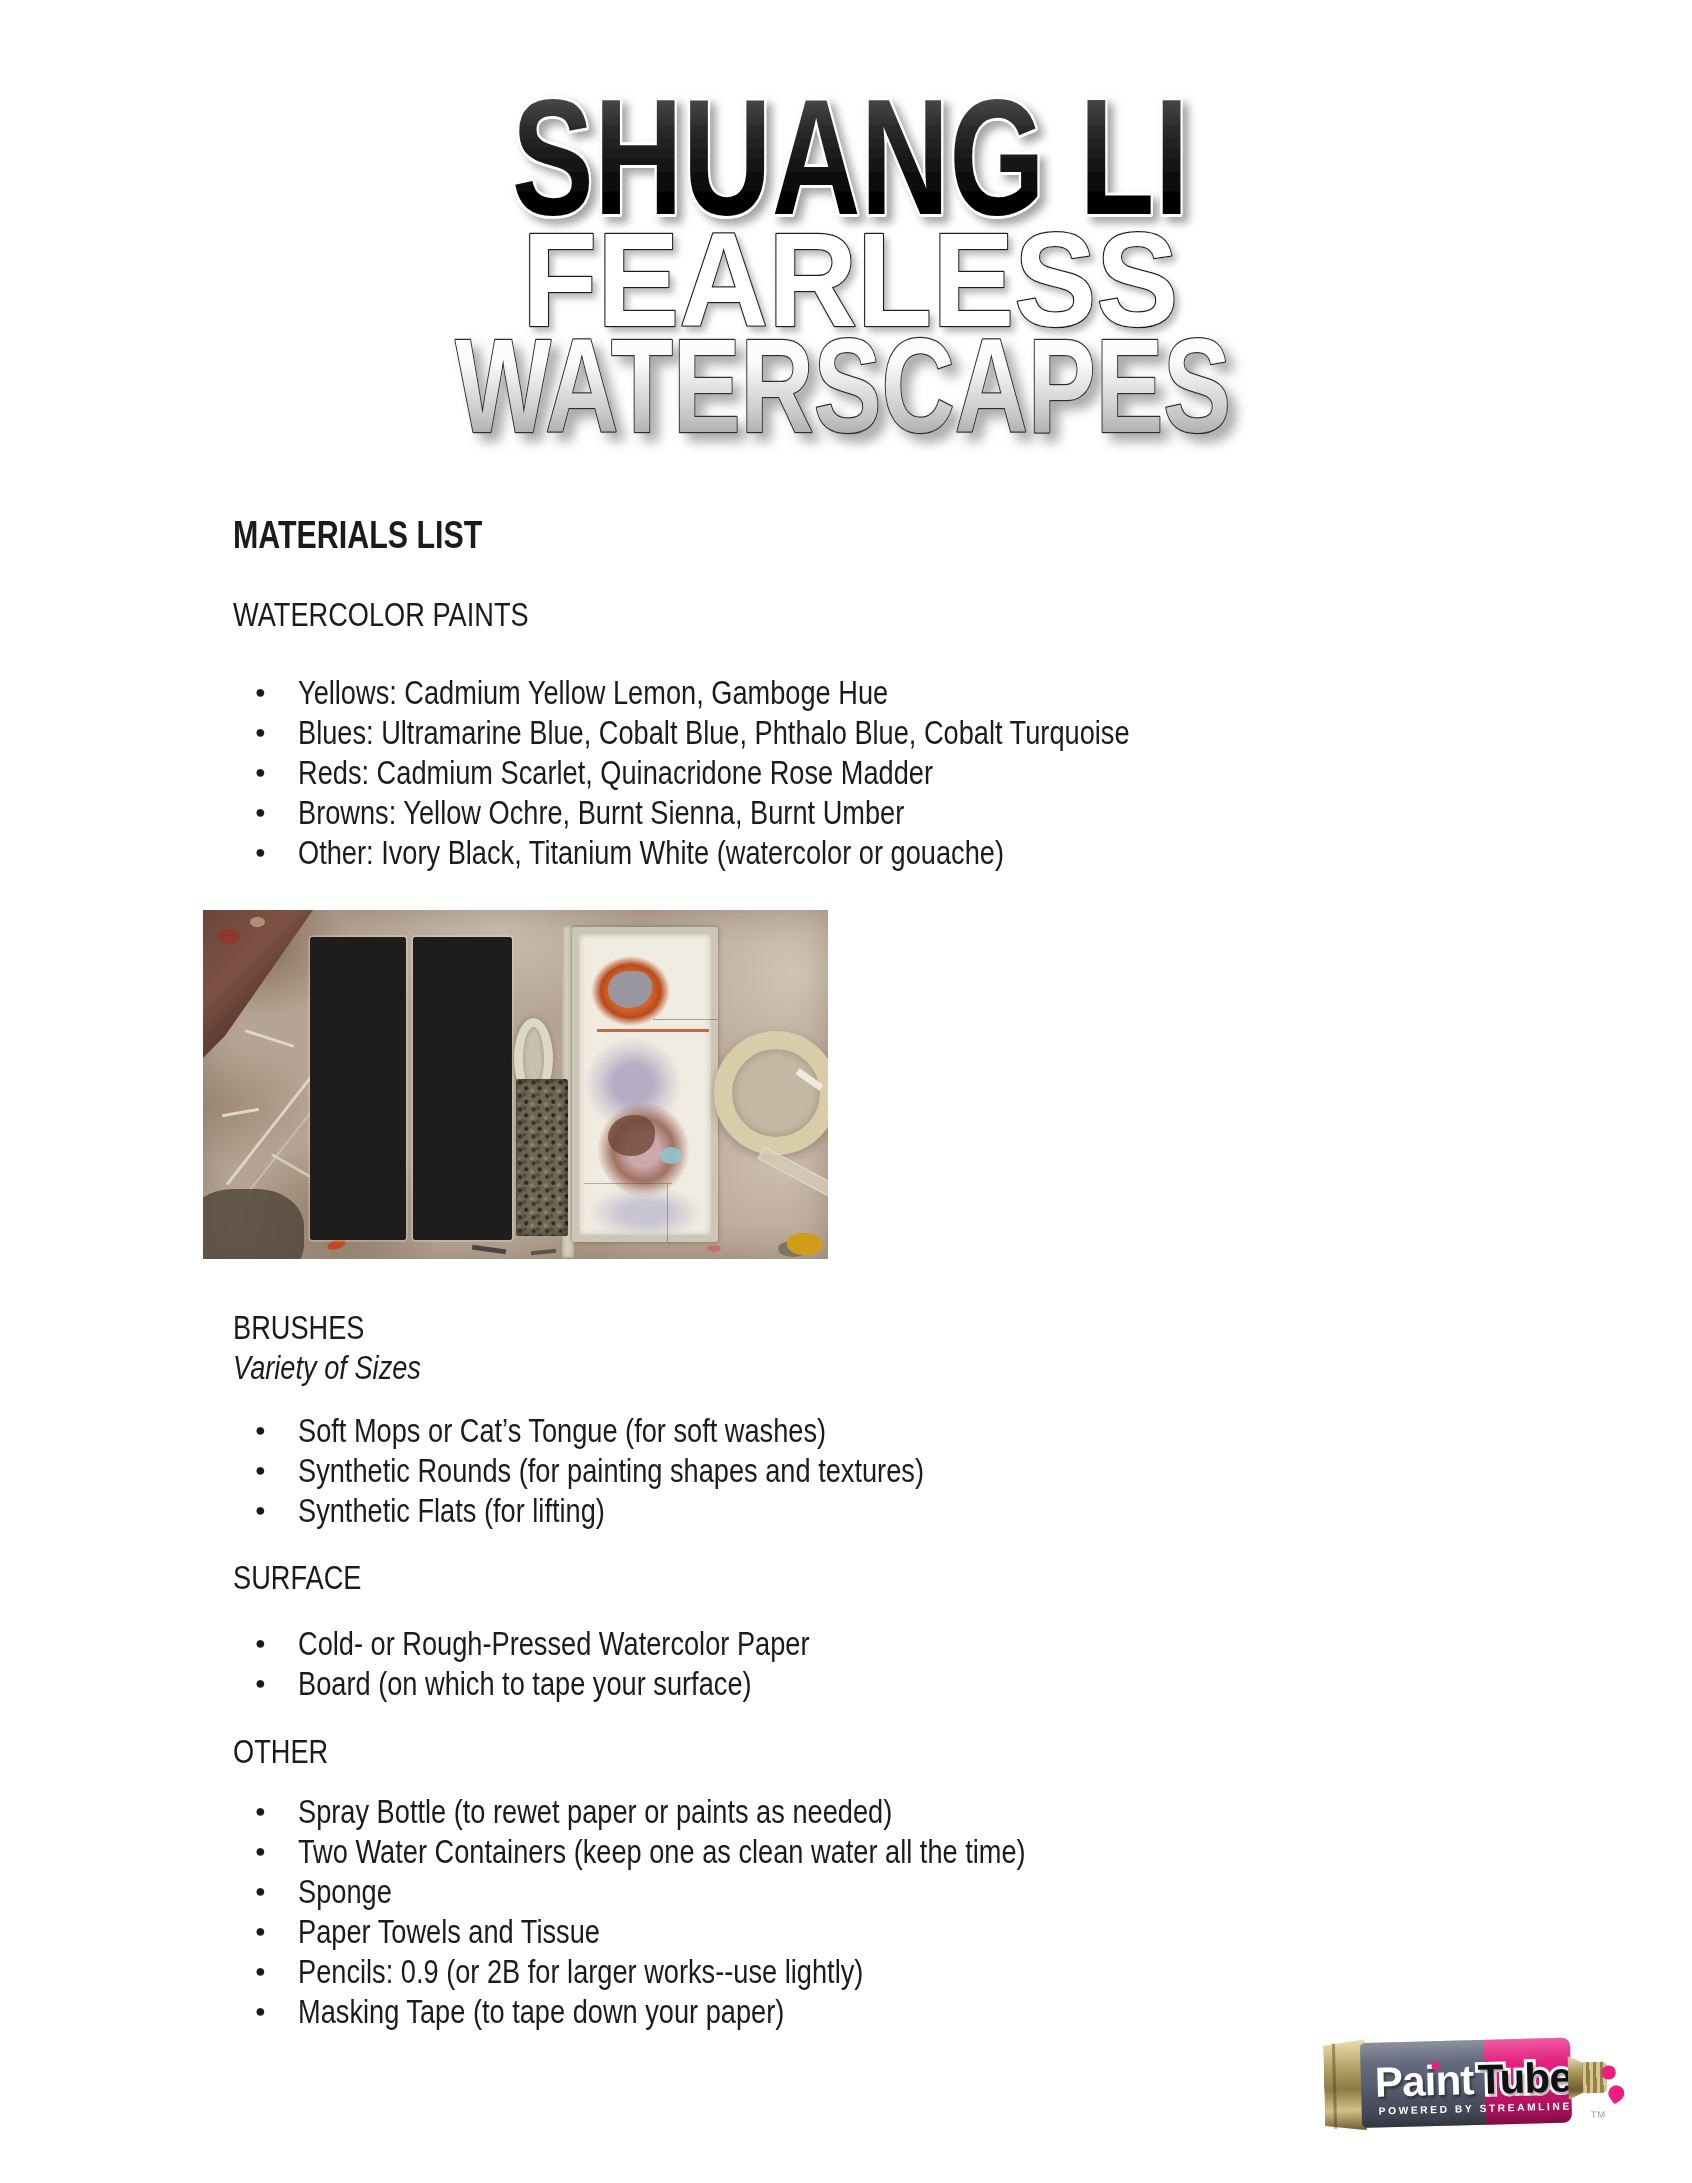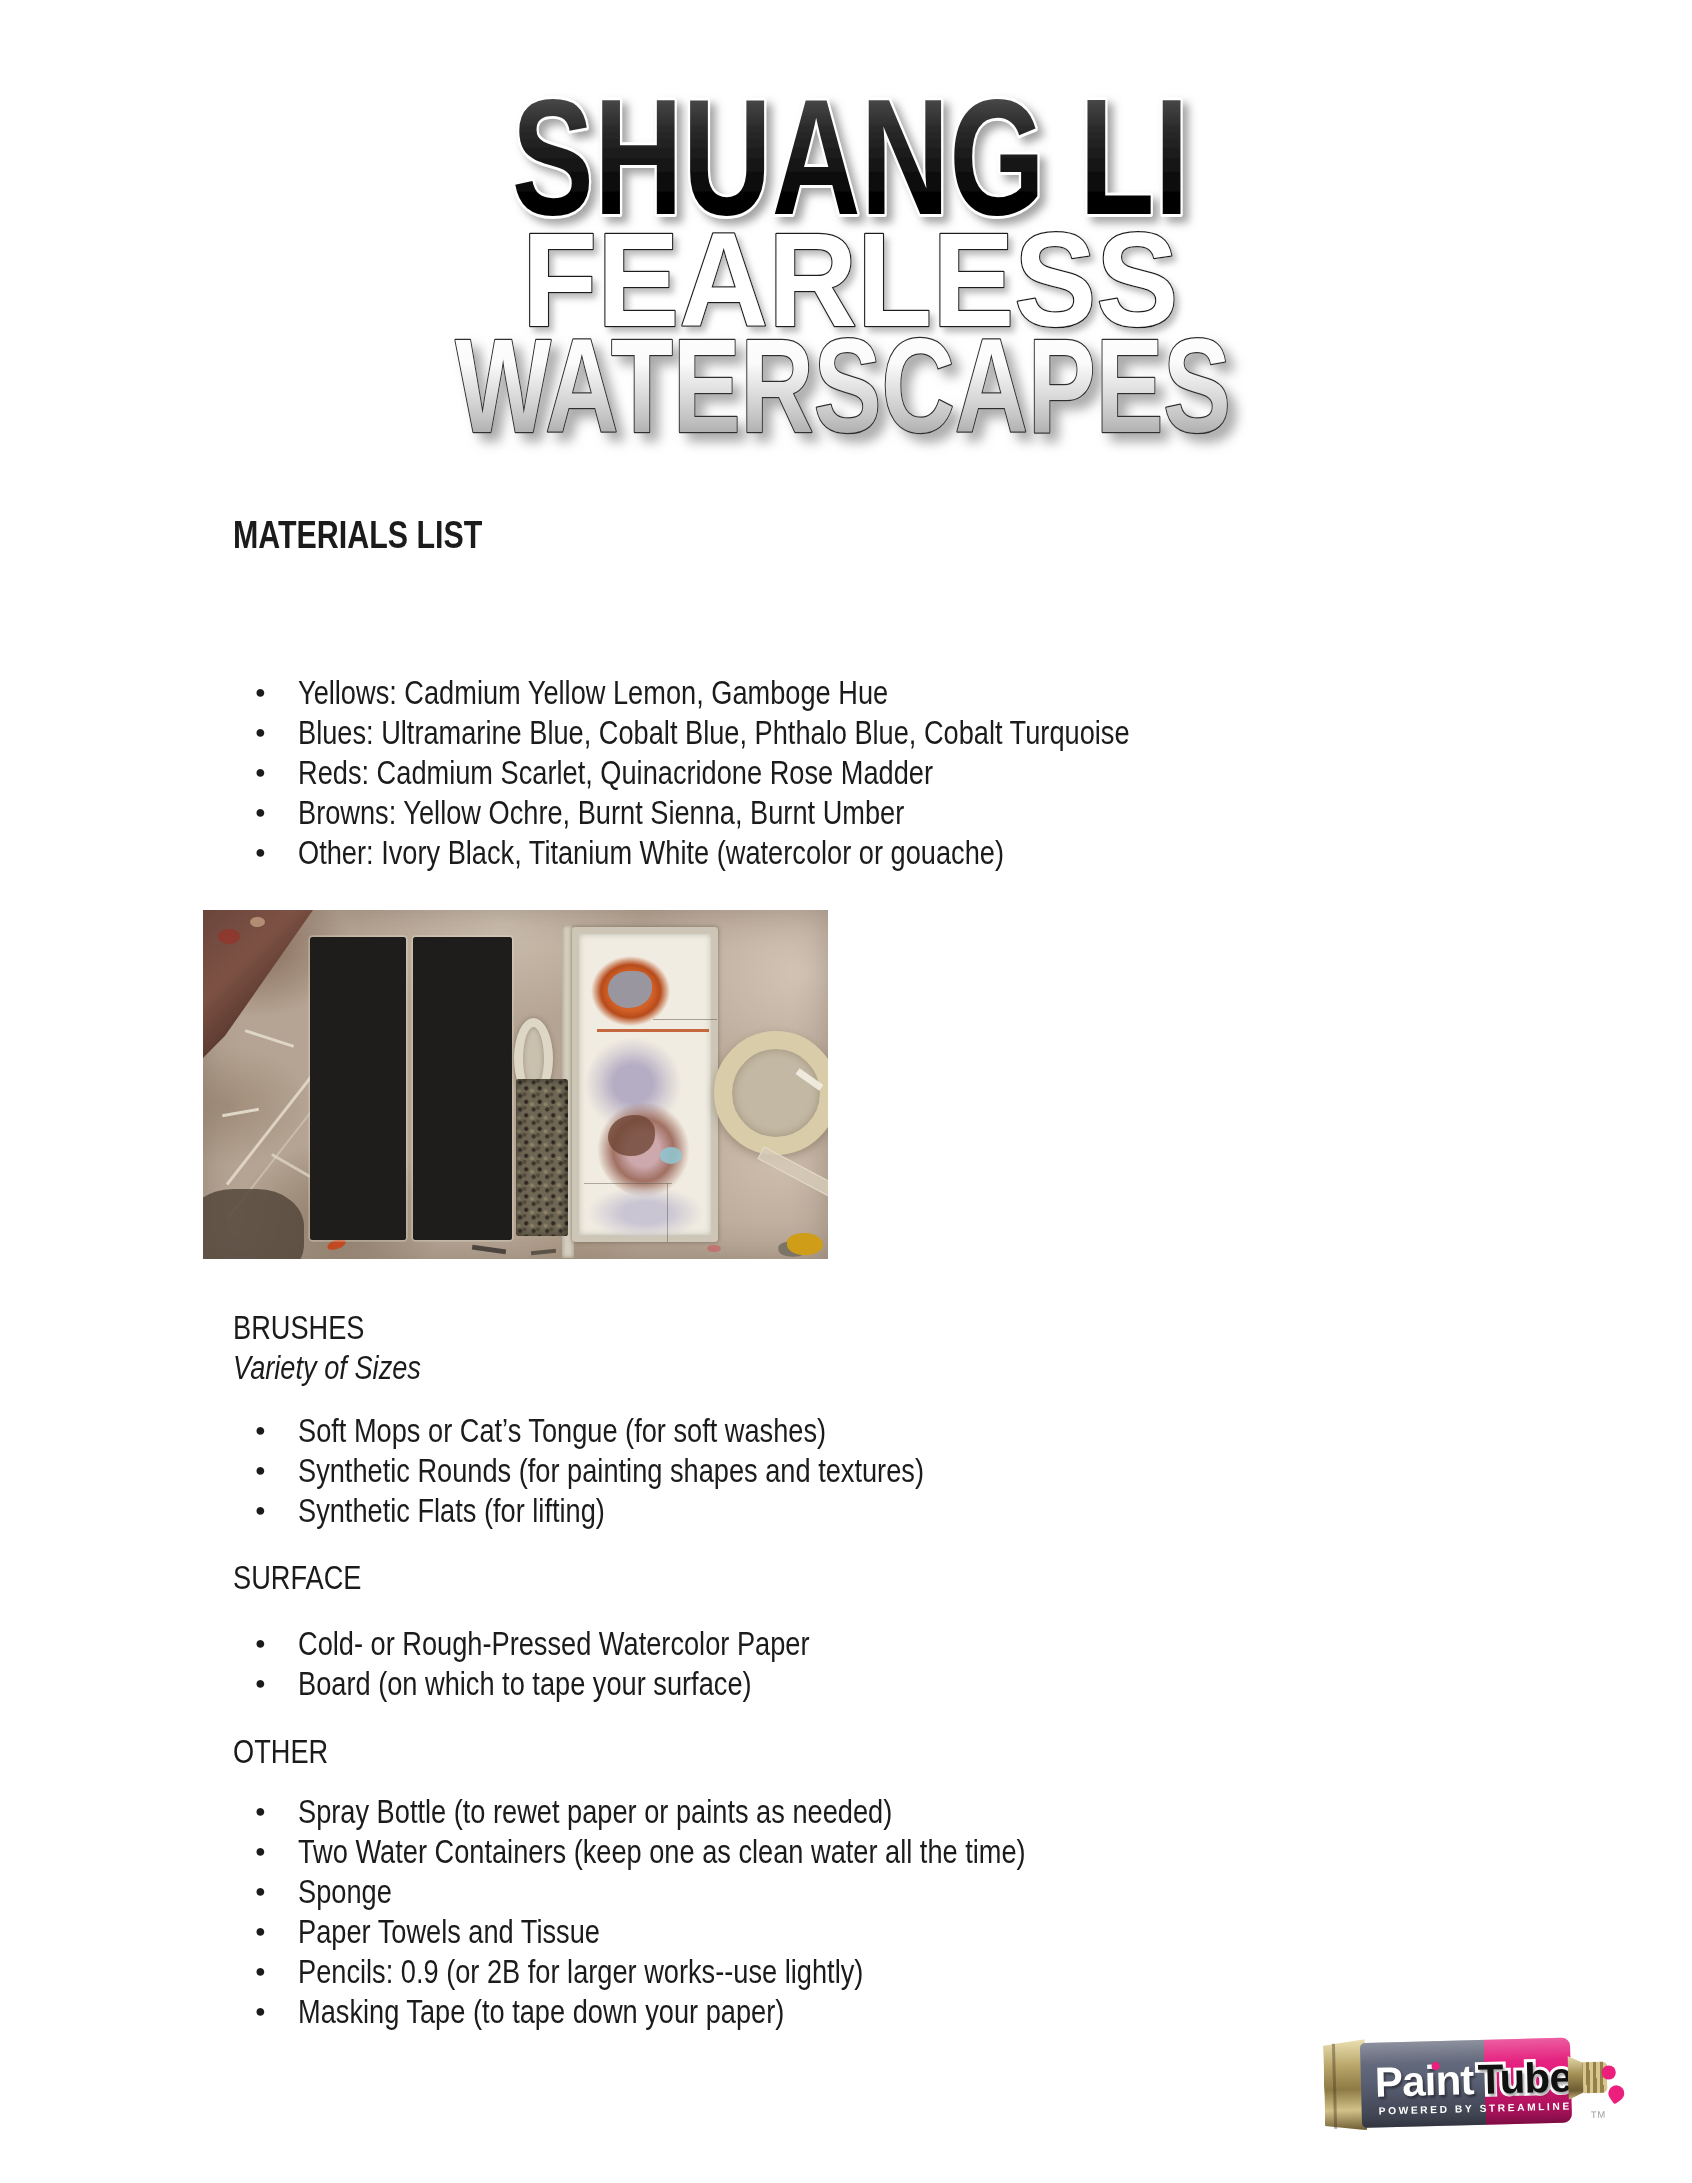--- a/index.html
+++ b/index.html
@@ -161,20 +161,23 @@
     </defs>
     <text x="605" y="253" textLength="800" lengthAdjust="spacingAndGlyphs" font-family="Liberation Sans, sans-serif" font-weight="bold" font-size="196" fill="url(#gradDark)" stroke="#ffffff" stroke-width="7" stroke-linejoin="round" paint-order="stroke fill" filter="url(#shadow1)">SHUANG LI</text>
     <text x="617" y="385" textLength="776" lengthAdjust="spacingAndGlyphs" font-family="Liberation Sans, sans-serif" font-weight="bold" font-size="158" fill="#ffffff" stroke="#1f1f1f" stroke-width="3" stroke-linejoin="round" paint-order="stroke fill" filter="url(#shadow2)">FEARLESS</text>
     <text x="538" y="510" textLength="917" lengthAdjust="spacingAndGlyphs" font-family="Liberation Sans, sans-serif" font-weight="bold" font-size="158" fill="url(#gradSilver)" stroke="#2e2e2e" stroke-width="3" stroke-linejoin="round" paint-order="stroke fill" filter="url(#shadow3)">WATERSCAPES</text>
   </svg>
 
   <div class="block doc-heading" style="top:514px">
     <span class="txt">MATERIALS LIST</span>
   </div>
 
+  <div class="block sec-title" style="top:594px">
+    <span class="txt">WATERCOLOR PAINTS</span>
+  </div>
   <ul class="items" style="top:672px">
     <li><span class="bullet">●</span><span class="txt">Yellows: Cadmium Yellow Lemon, Gamboge Hue</span></li>
     <li><span class="bullet">●</span><span class="txt">Blues: Ultramarine Blue, Cobalt Blue, Phthalo Blue, Cobalt Turquoise</span></li>
     <li><span class="bullet">●</span><span class="txt">Reds: Cadmium Scarlet, Quinacridone Rose Madder</span></li>
     <li><span class="bullet">●</span><span class="txt">Browns: Yellow Ochre, Burnt Sienna, Burnt Umber</span></li>
     <li><span class="bullet">●</span><span class="txt">Other: Ivory Black, Titanium White (watercolor or gouache)</span></li>
   </ul>
 
   <div class="photo">
     <div class="rug-corner"></div>

